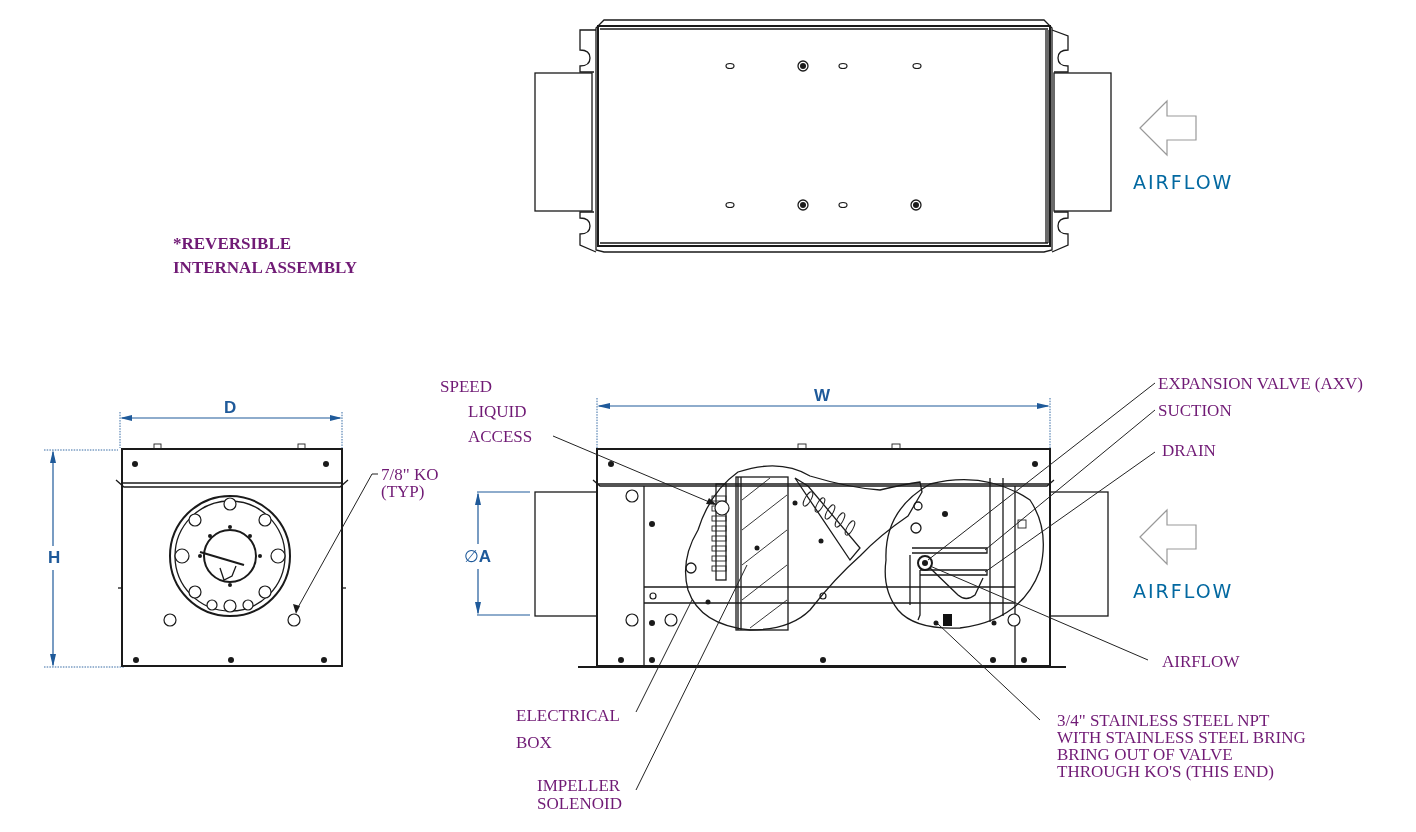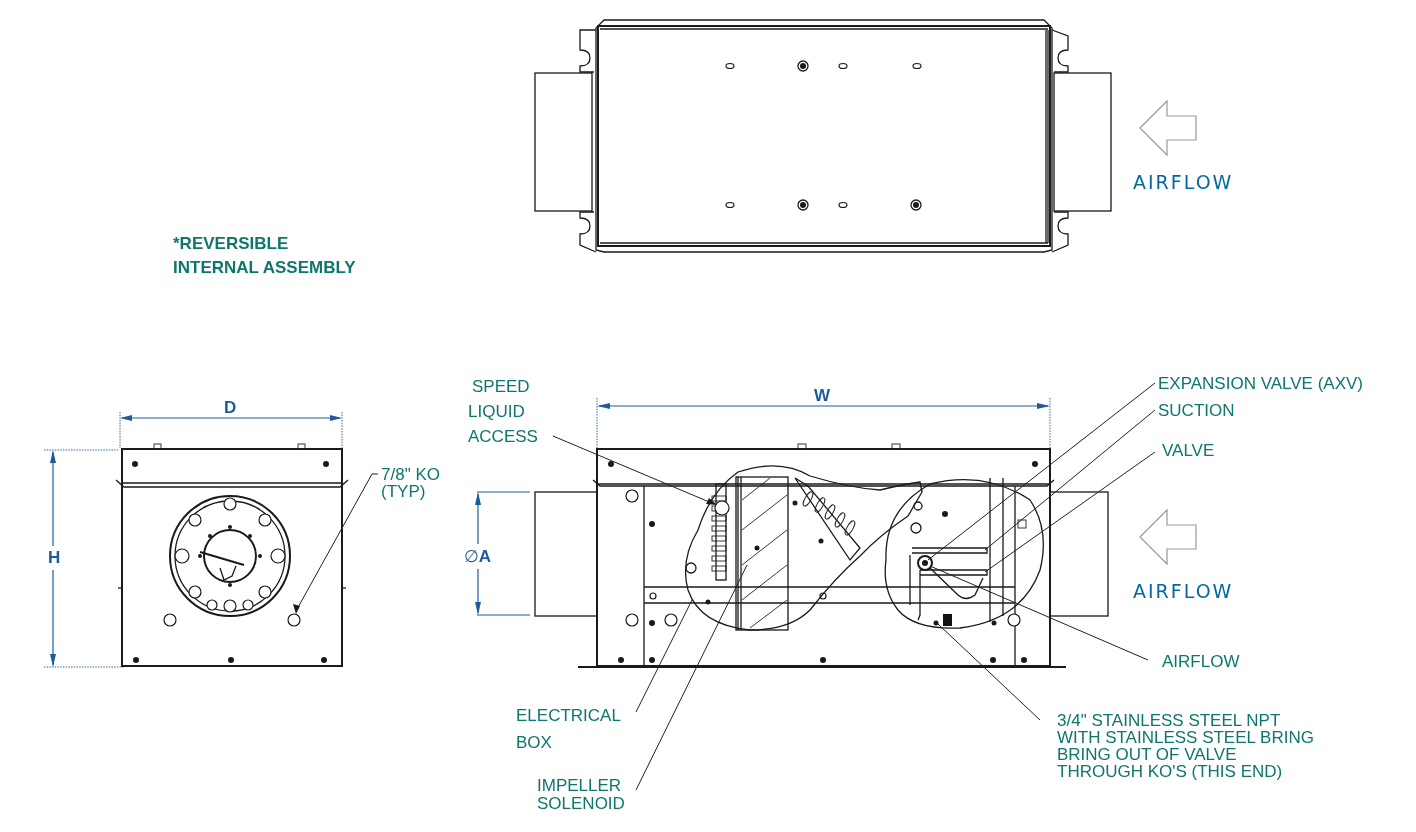--- a/index.html
+++ b/index.html
@@ -7,21 +7,21 @@
   svg { position: absolute; left: 0; top: 0; }
   .ln { stroke: #1a1a1a; fill: none; stroke-width: 1.3; }
   .ln2 { stroke: #1a1a1a; fill: none; stroke-width: 2; }
   .thin { stroke: #222; fill: none; stroke-width: 0.9; }
   .lead { stroke: #222; fill: none; stroke-width: 1; }
   .dim { stroke: #1f5a9a; fill: none; stroke-width: 1.2; }
   .ext { stroke: #1f5a9a; fill: none; stroke-width: 0.9; stroke-dasharray: 1.5 1.2; }
   .arrowhead { fill: #1f5a9a; }
   .dot { fill: #1a1a1a; }
   .hole { stroke: #1a1a1a; fill: #fff; stroke-width: 1.2; }
-  .lbl { position: absolute; font-family: Liberation Sans, sans-serif; font-size: 17px; color: #0f766e; line-height: 25px; white-space: pre; }
+  .lbl { position: absolute; font-family: Liberation Serif, serif; font-size: 17px; color: #701a75; line-height: 25px; white-space: pre; }
   .lbl-sm { line-height: 17px; }
   .lbl-bold { font-weight: bold; font-size: 17px; line-height: 22px; }
   .dimlbl { position: absolute; font-family: "Liberation Sans", sans-serif; font-weight: bold; font-size: 17px; color: #1f5a9a; }
   .airflow { position: absolute; font-family: "DejaVu Sans", sans-serif; font-size: 19px; letter-spacing: 2px; color: #0369a1; }
 </style>
 </head>
 <body>
 
 <svg width="1416" height="832" viewBox="0 0 1416 832">
 
@@ -241,27 +241,27 @@
 <div class="airflow" style="left:1133px; top:580px;">AIRFLOW</div>
 
 <div class="dimlbl" style="left:224px; top:398px;">D</div>
 <div class="dimlbl" style="left:48px; top:546px; background:#fff; padding:2px 0;">H</div>
 <div class="dimlbl" style="left:814px; top:386px;">W</div>
 <div class="dimlbl" style="left:464px; top:544px; background:#fff; padding:2px 0; font-weight:normal;"><span>∅</span><b>A</b></div>
 
 <div class="lbl lbl-sm" style="left:381px; top:466px;">7/8" KO</div>
 <div class="lbl lbl-sm" style="left:381px; top:483px;text-align:center;">(TYP)</div>
 
-<div class="lbl" style="left:472px; top:374px;">SPEED</div>
+<div class="lbl" style="left:440px; top:374px;">SPEED</div>
 <div class="lbl" style="left:468px; top:399px;">LIQUID</div>
 <div class="lbl" style="left:468px; top:424px;">ACCESS</div>
 
 <div class="lbl" style="left:1158px; top:371px;text-align:center;">EXPANSION VALVE (AXV)</div>
 <div class="lbl" style="left:1158px; top:398px;">SUCTION</div>
-<div class="lbl" style="left:1162px; top:438px;">VALVE</div>
+<div class="lbl" style="left:1162px; top:438px;">DRAIN</div>
 <div class="lbl" style="left:1162px; top:649px;">AIRFLOW</div>
 
 <div class="lbl" style="left:516px; top:703px;">ELECTRICAL</div>
 <div class="lbl" style="left:516px; top:730px;">BOX</div>
 
 <div class="lbl lbl-sm" style="left:537px; top:777px;">IMPELLER</div>
 <div class="lbl lbl-sm" style="left:537px; top:795px;">SOLENOID</div>
 
 <div class="lbl lbl-sm" style="left:1057px; top:712px;">3/4" STAINLESS STEEL NPT</div>
 <div class="lbl lbl-sm" style="left:1057px; top:729px;">WITH STAINLESS STEEL BRING</div>

